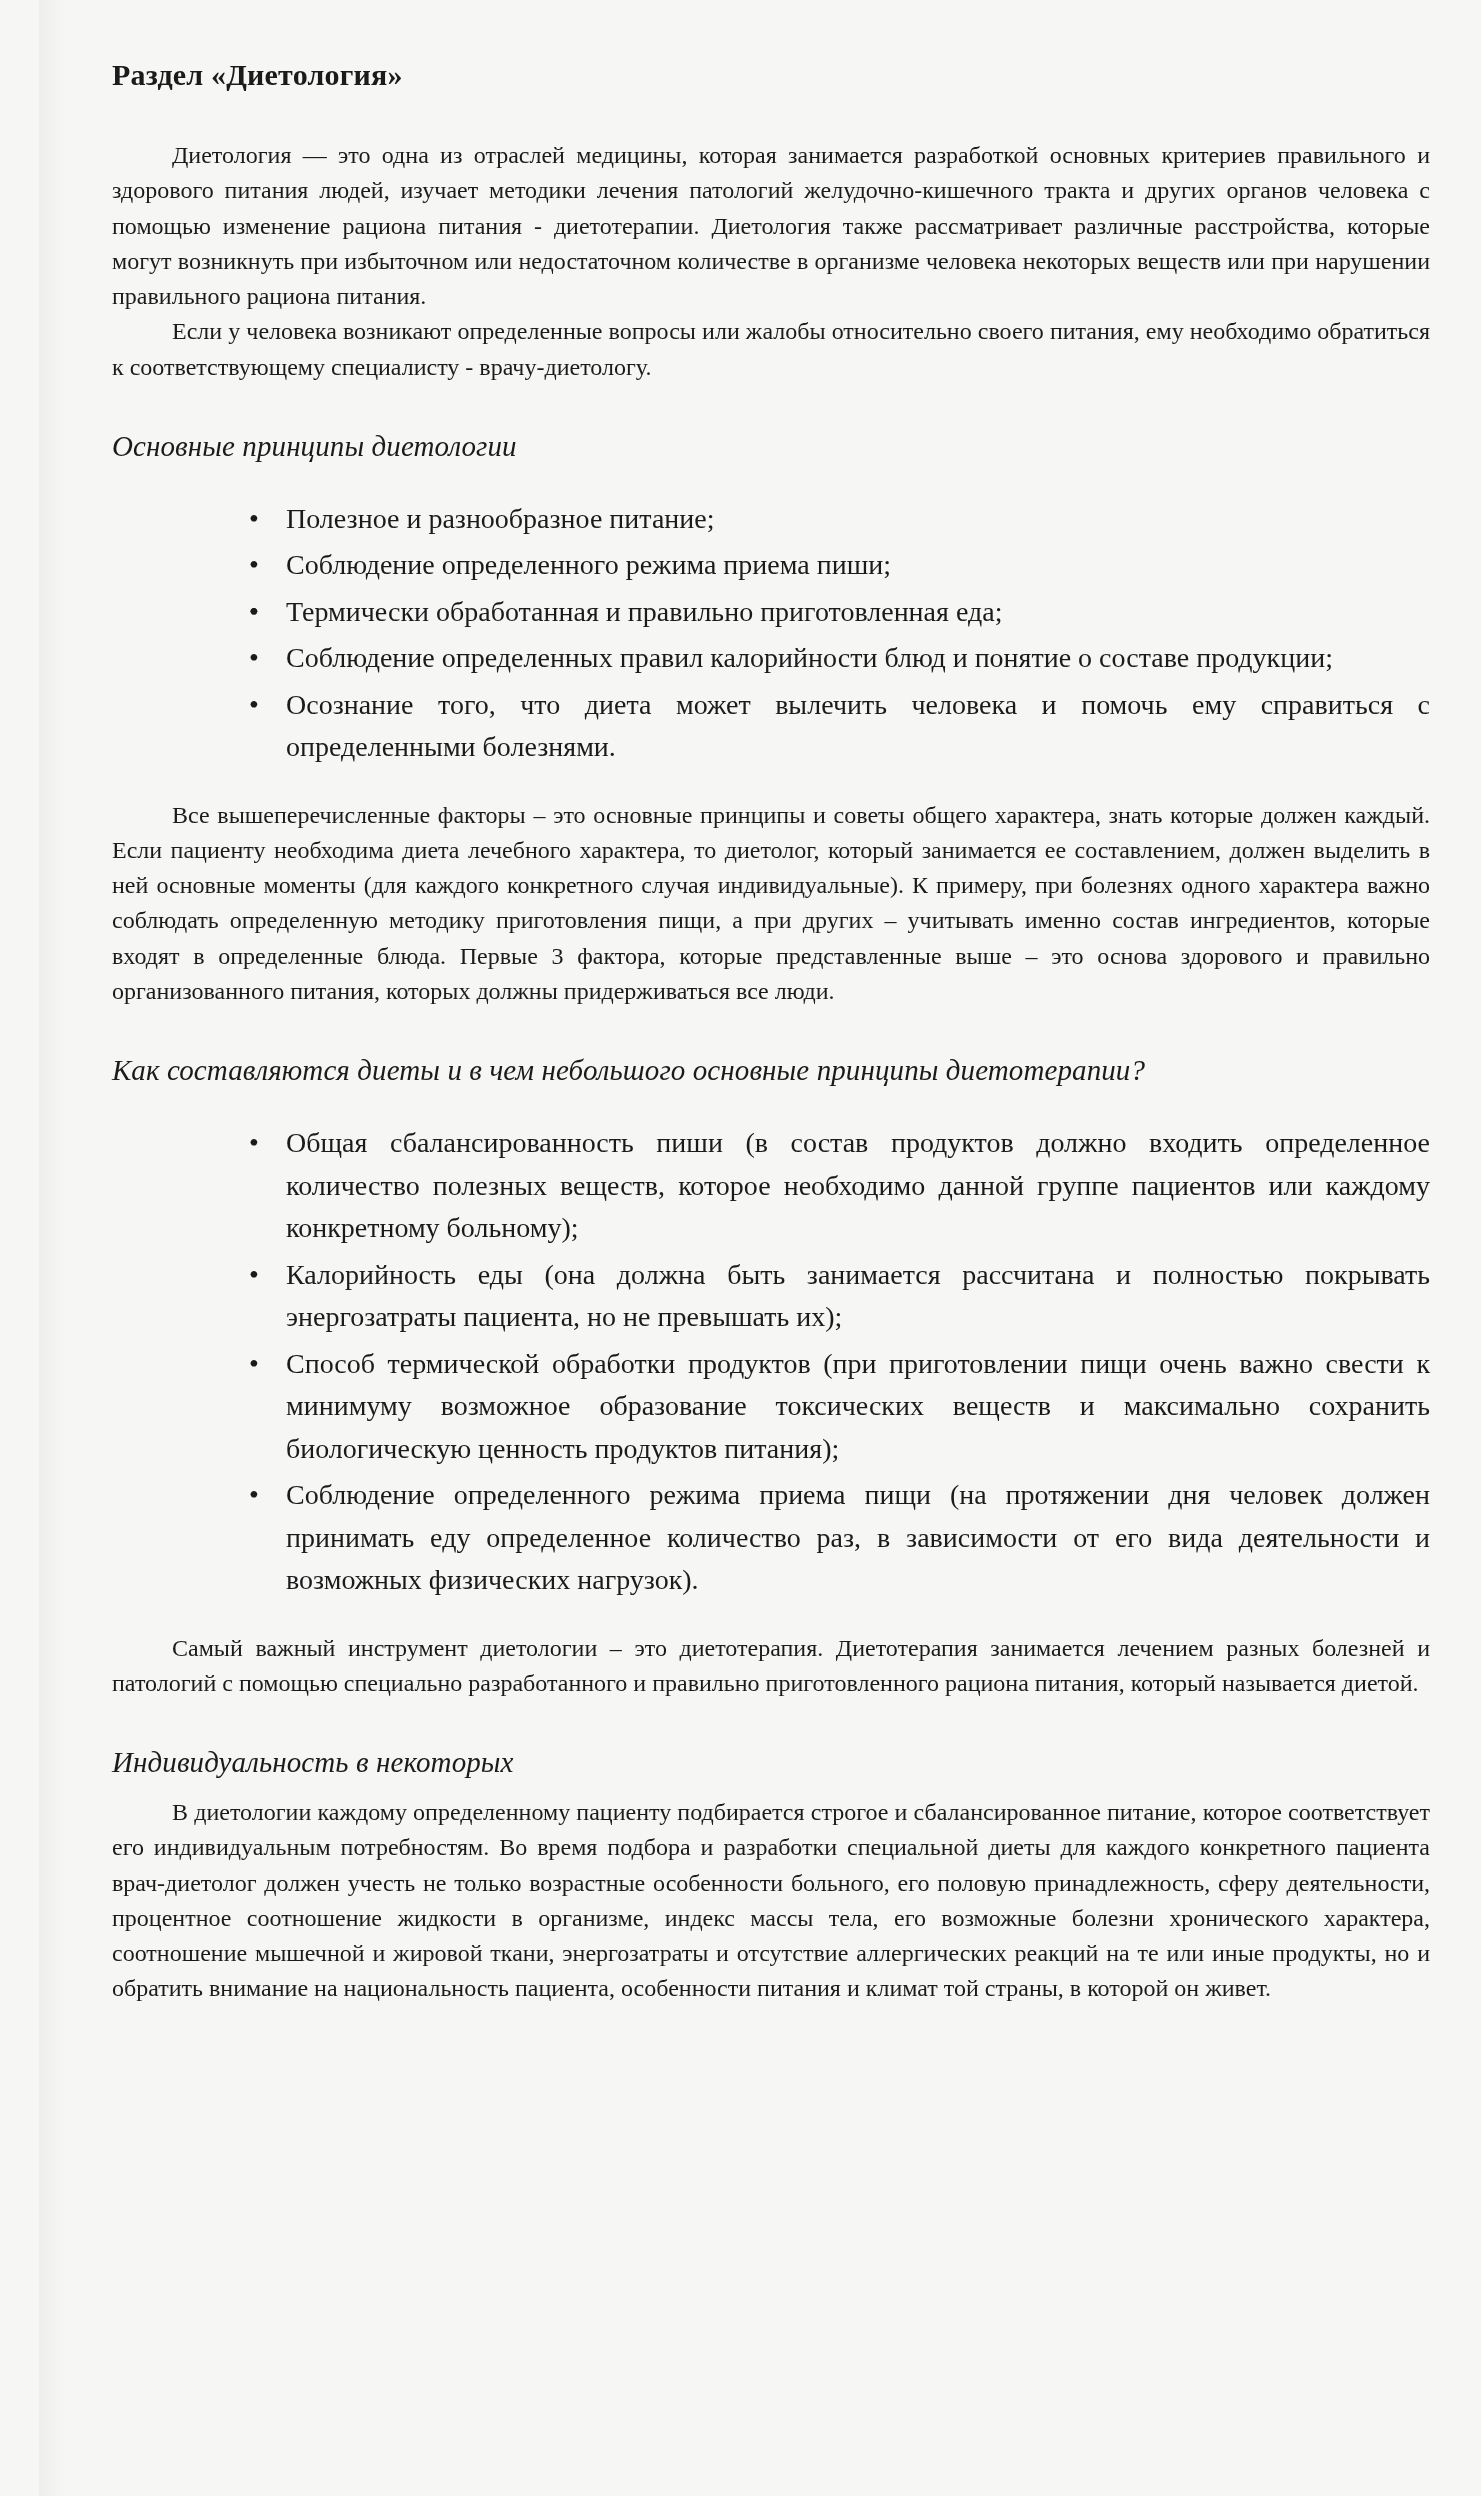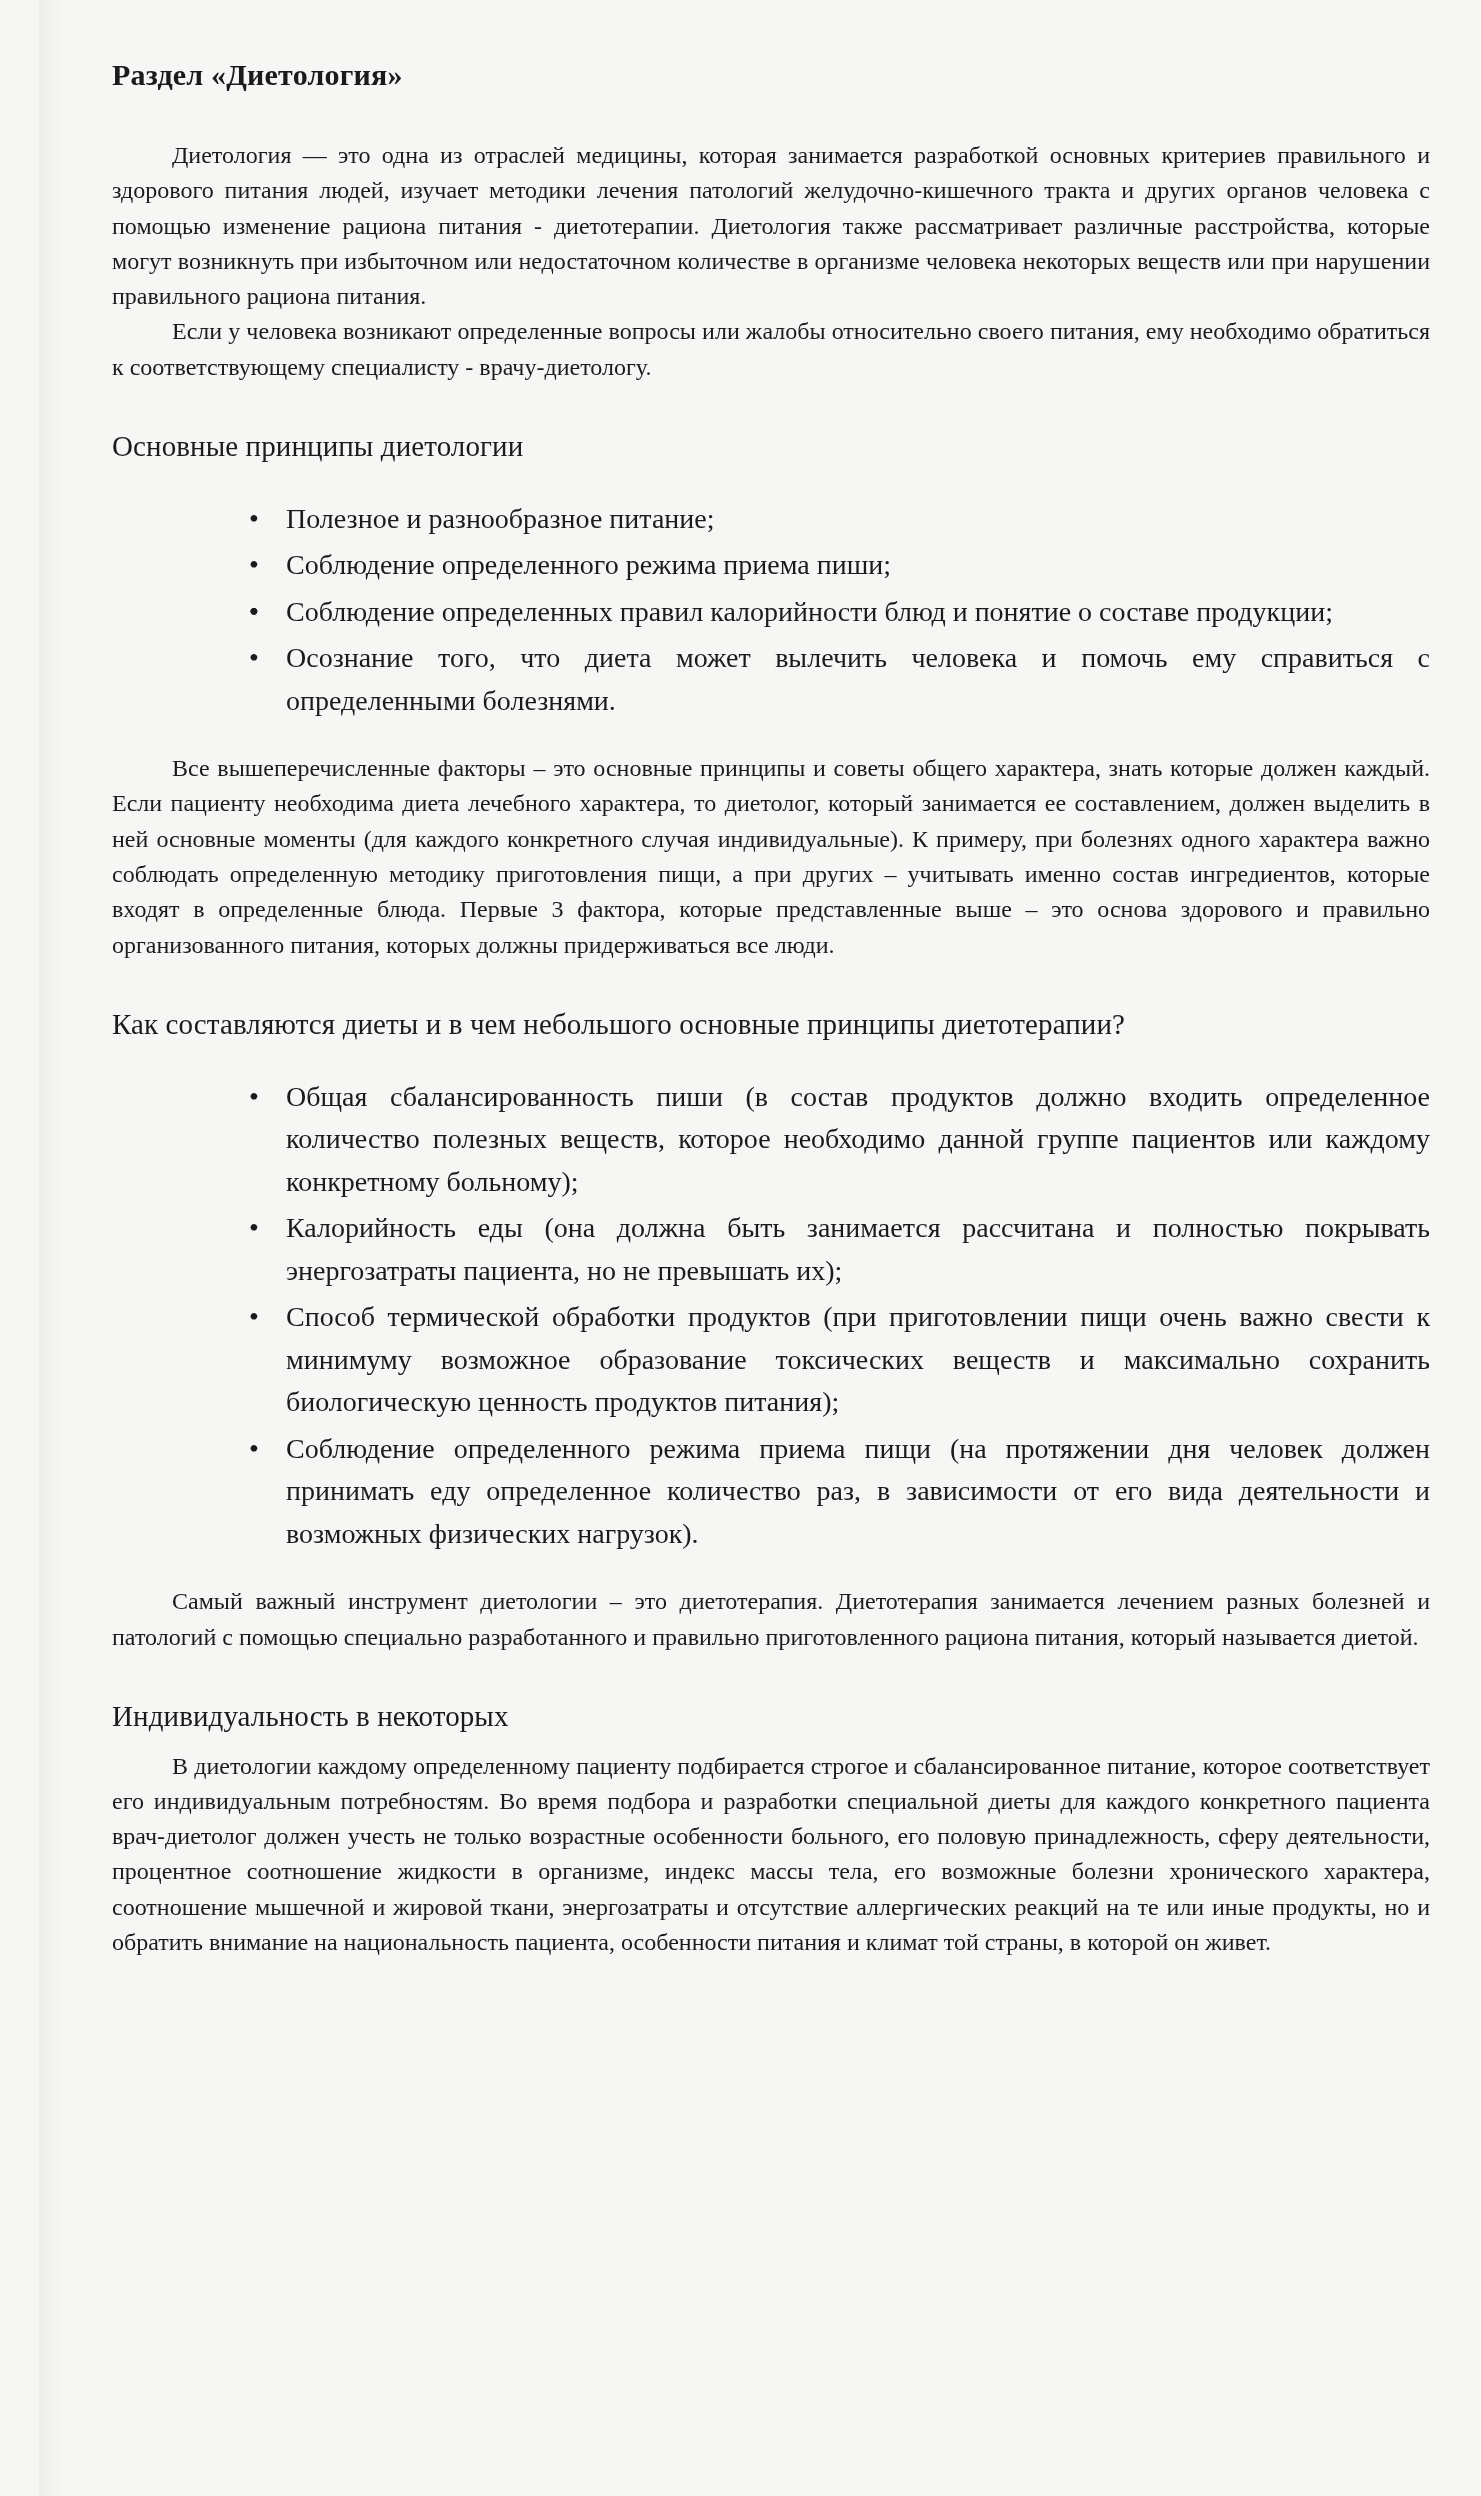--- a/index.html
+++ b/index.html
@@ -41,20 +41,21 @@
     line-height: 1.2;
   }
 
   .section-heading {
     font-size: 29px;
     font-weight: normal;
     line-height: 1.55;
     margin: 39px 0 9.8px 0;
     letter-spacing: 0.1px;
     max-width: 1151px;
+    font-style: italic;
   }
 
   p.para {
     font-size: 24px;
     line-height: 1.47;
     text-align: justify;
     text-justify: inter-word;
     margin: 0 0 0 0;
     text-indent: 60px;
     hyphens: none;
@@ -105,20 +106,21 @@
     </li>
     <li>
       <span class="bullet-dot">•</span>
       <span>Соблюдение определенного режима приема пиши;</span>
     </li>
     <li>
       <span class="bullet-dot">•</span>
     </li>
     <li>
       <span class="bullet-dot">•</span>
+      <span>Термически обработанная и правильно приготовленная еда;</span>
     </li>
     <li>
       <span class="bullet-dot">•</span>
       <span>Соблюдение определенных правил калорийности блюд и понятие о составе продукции;</span>
     </li>
     <li>
       <span class="bullet-dot">•</span>
       <span>Осознание того, что диета может вылечить человека и помочь ему справиться с определенными болезнями.</span>
     </li>
   </ul>

